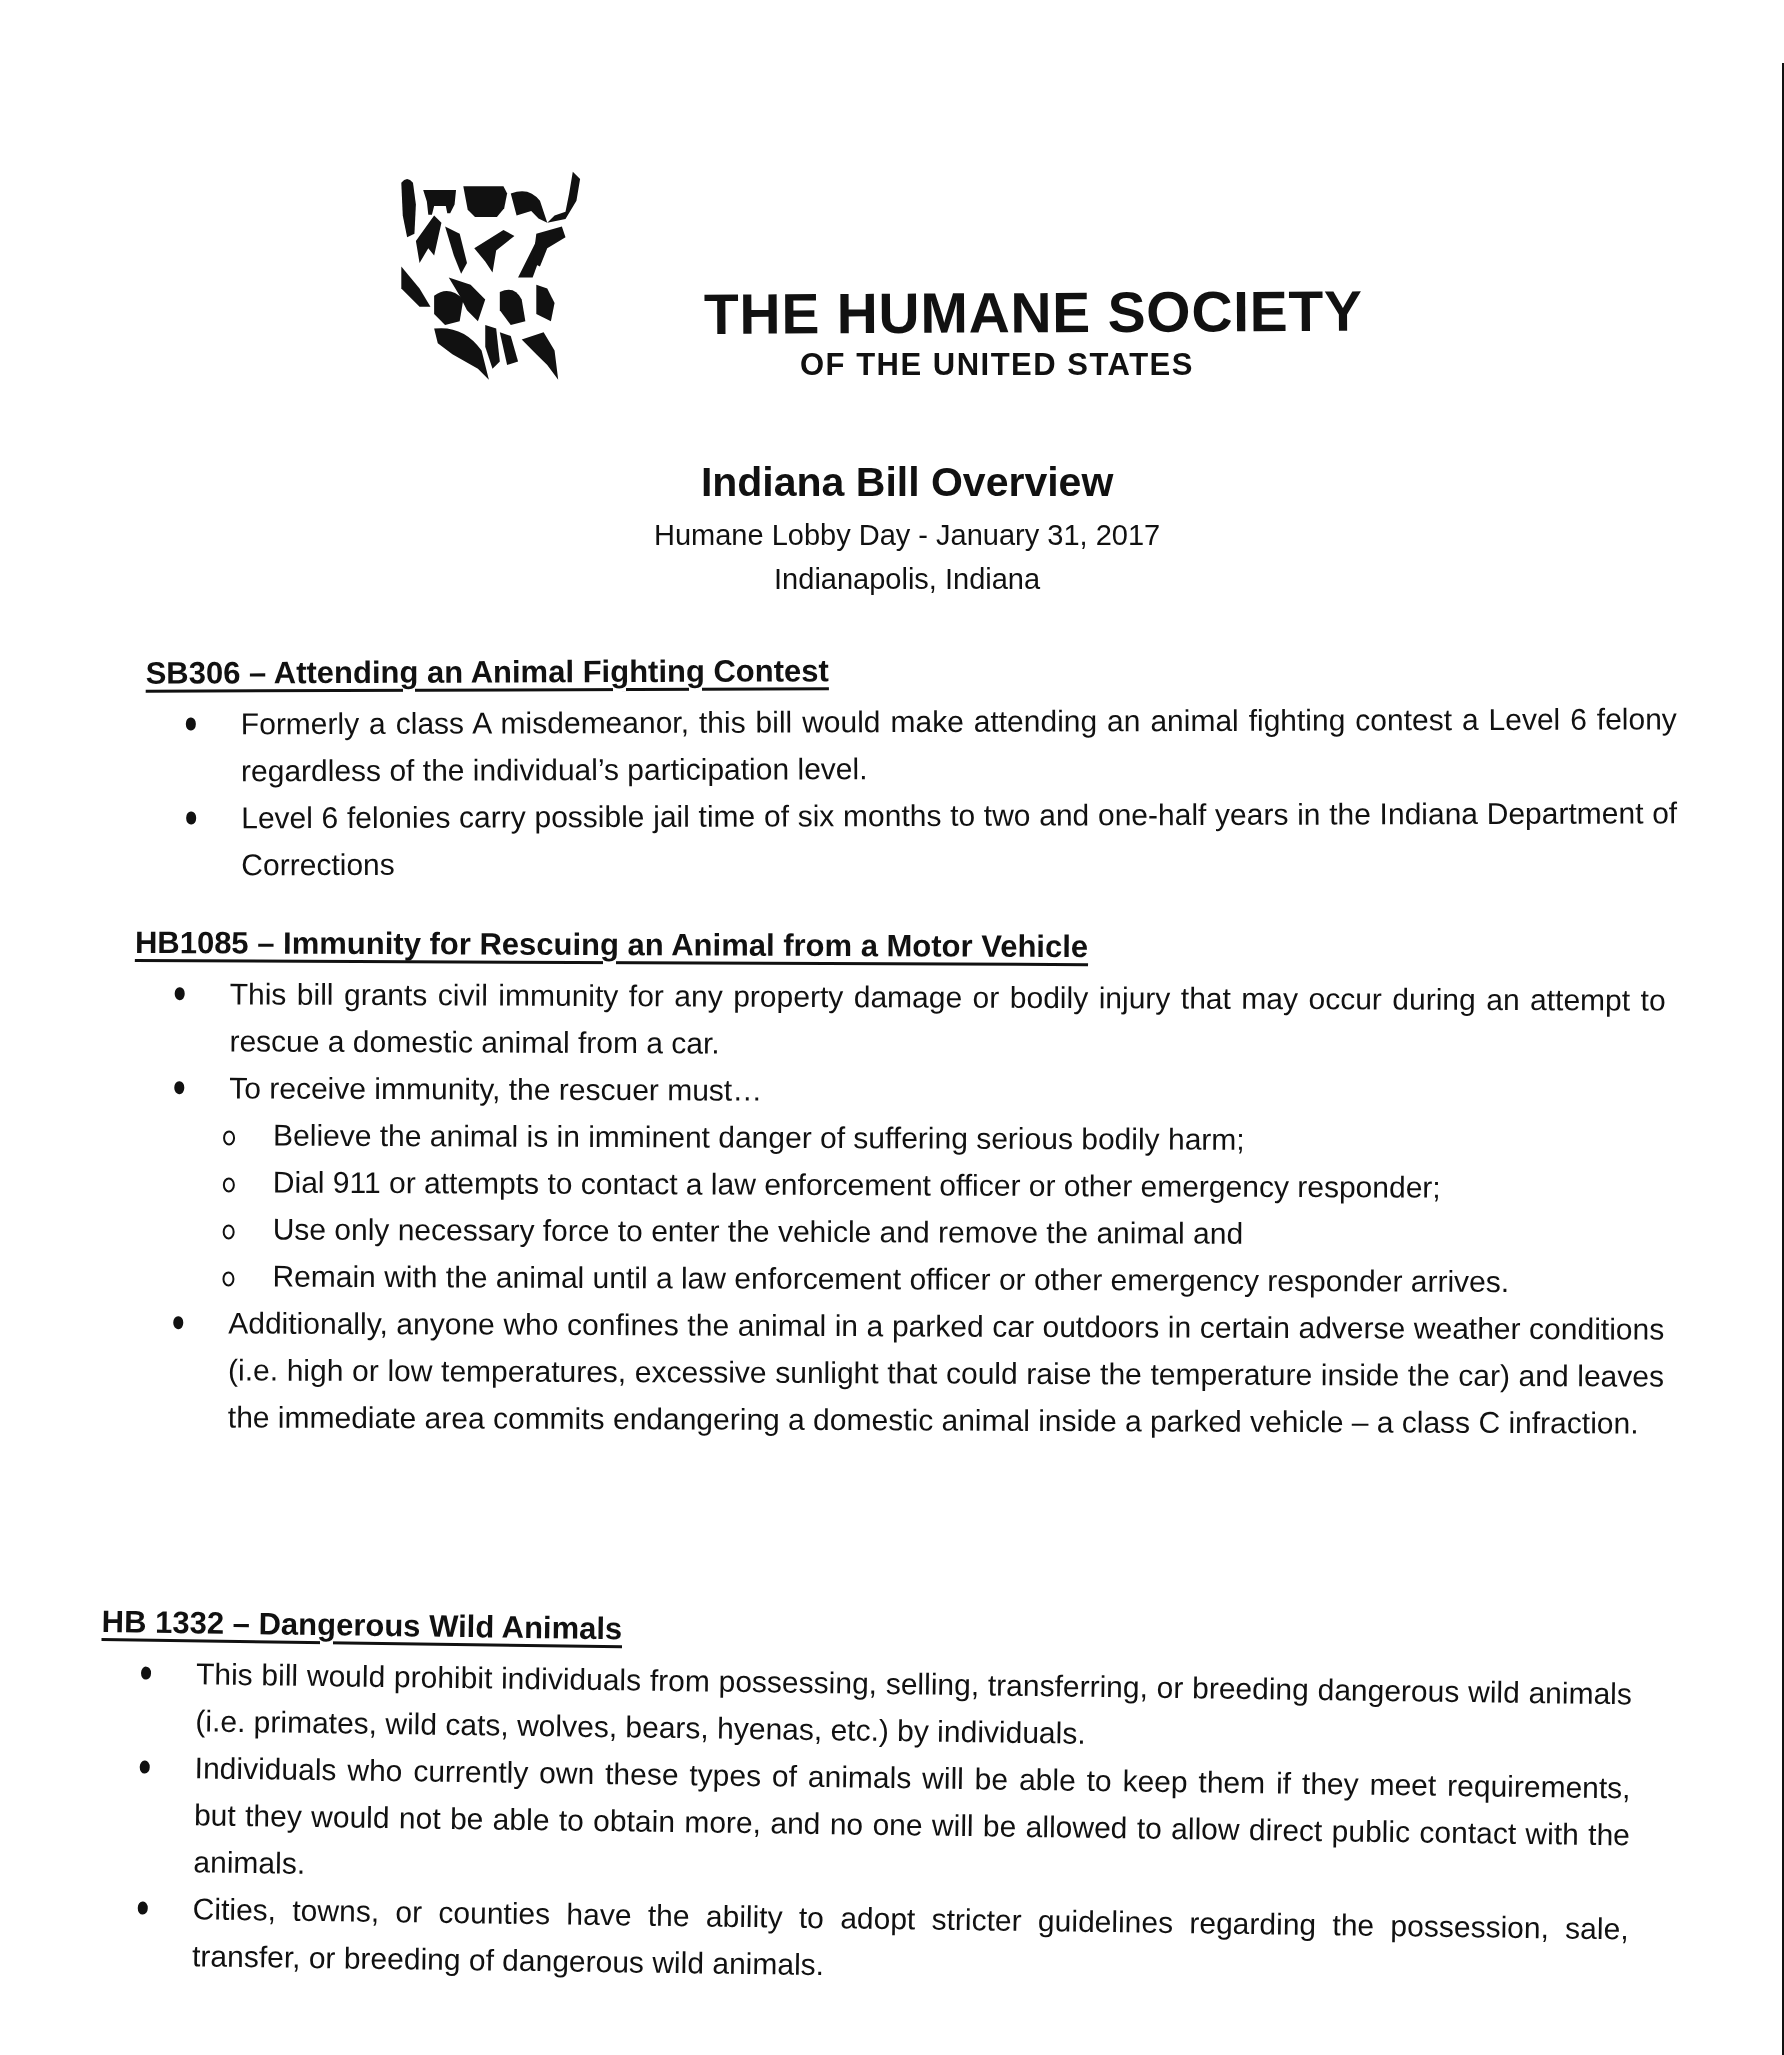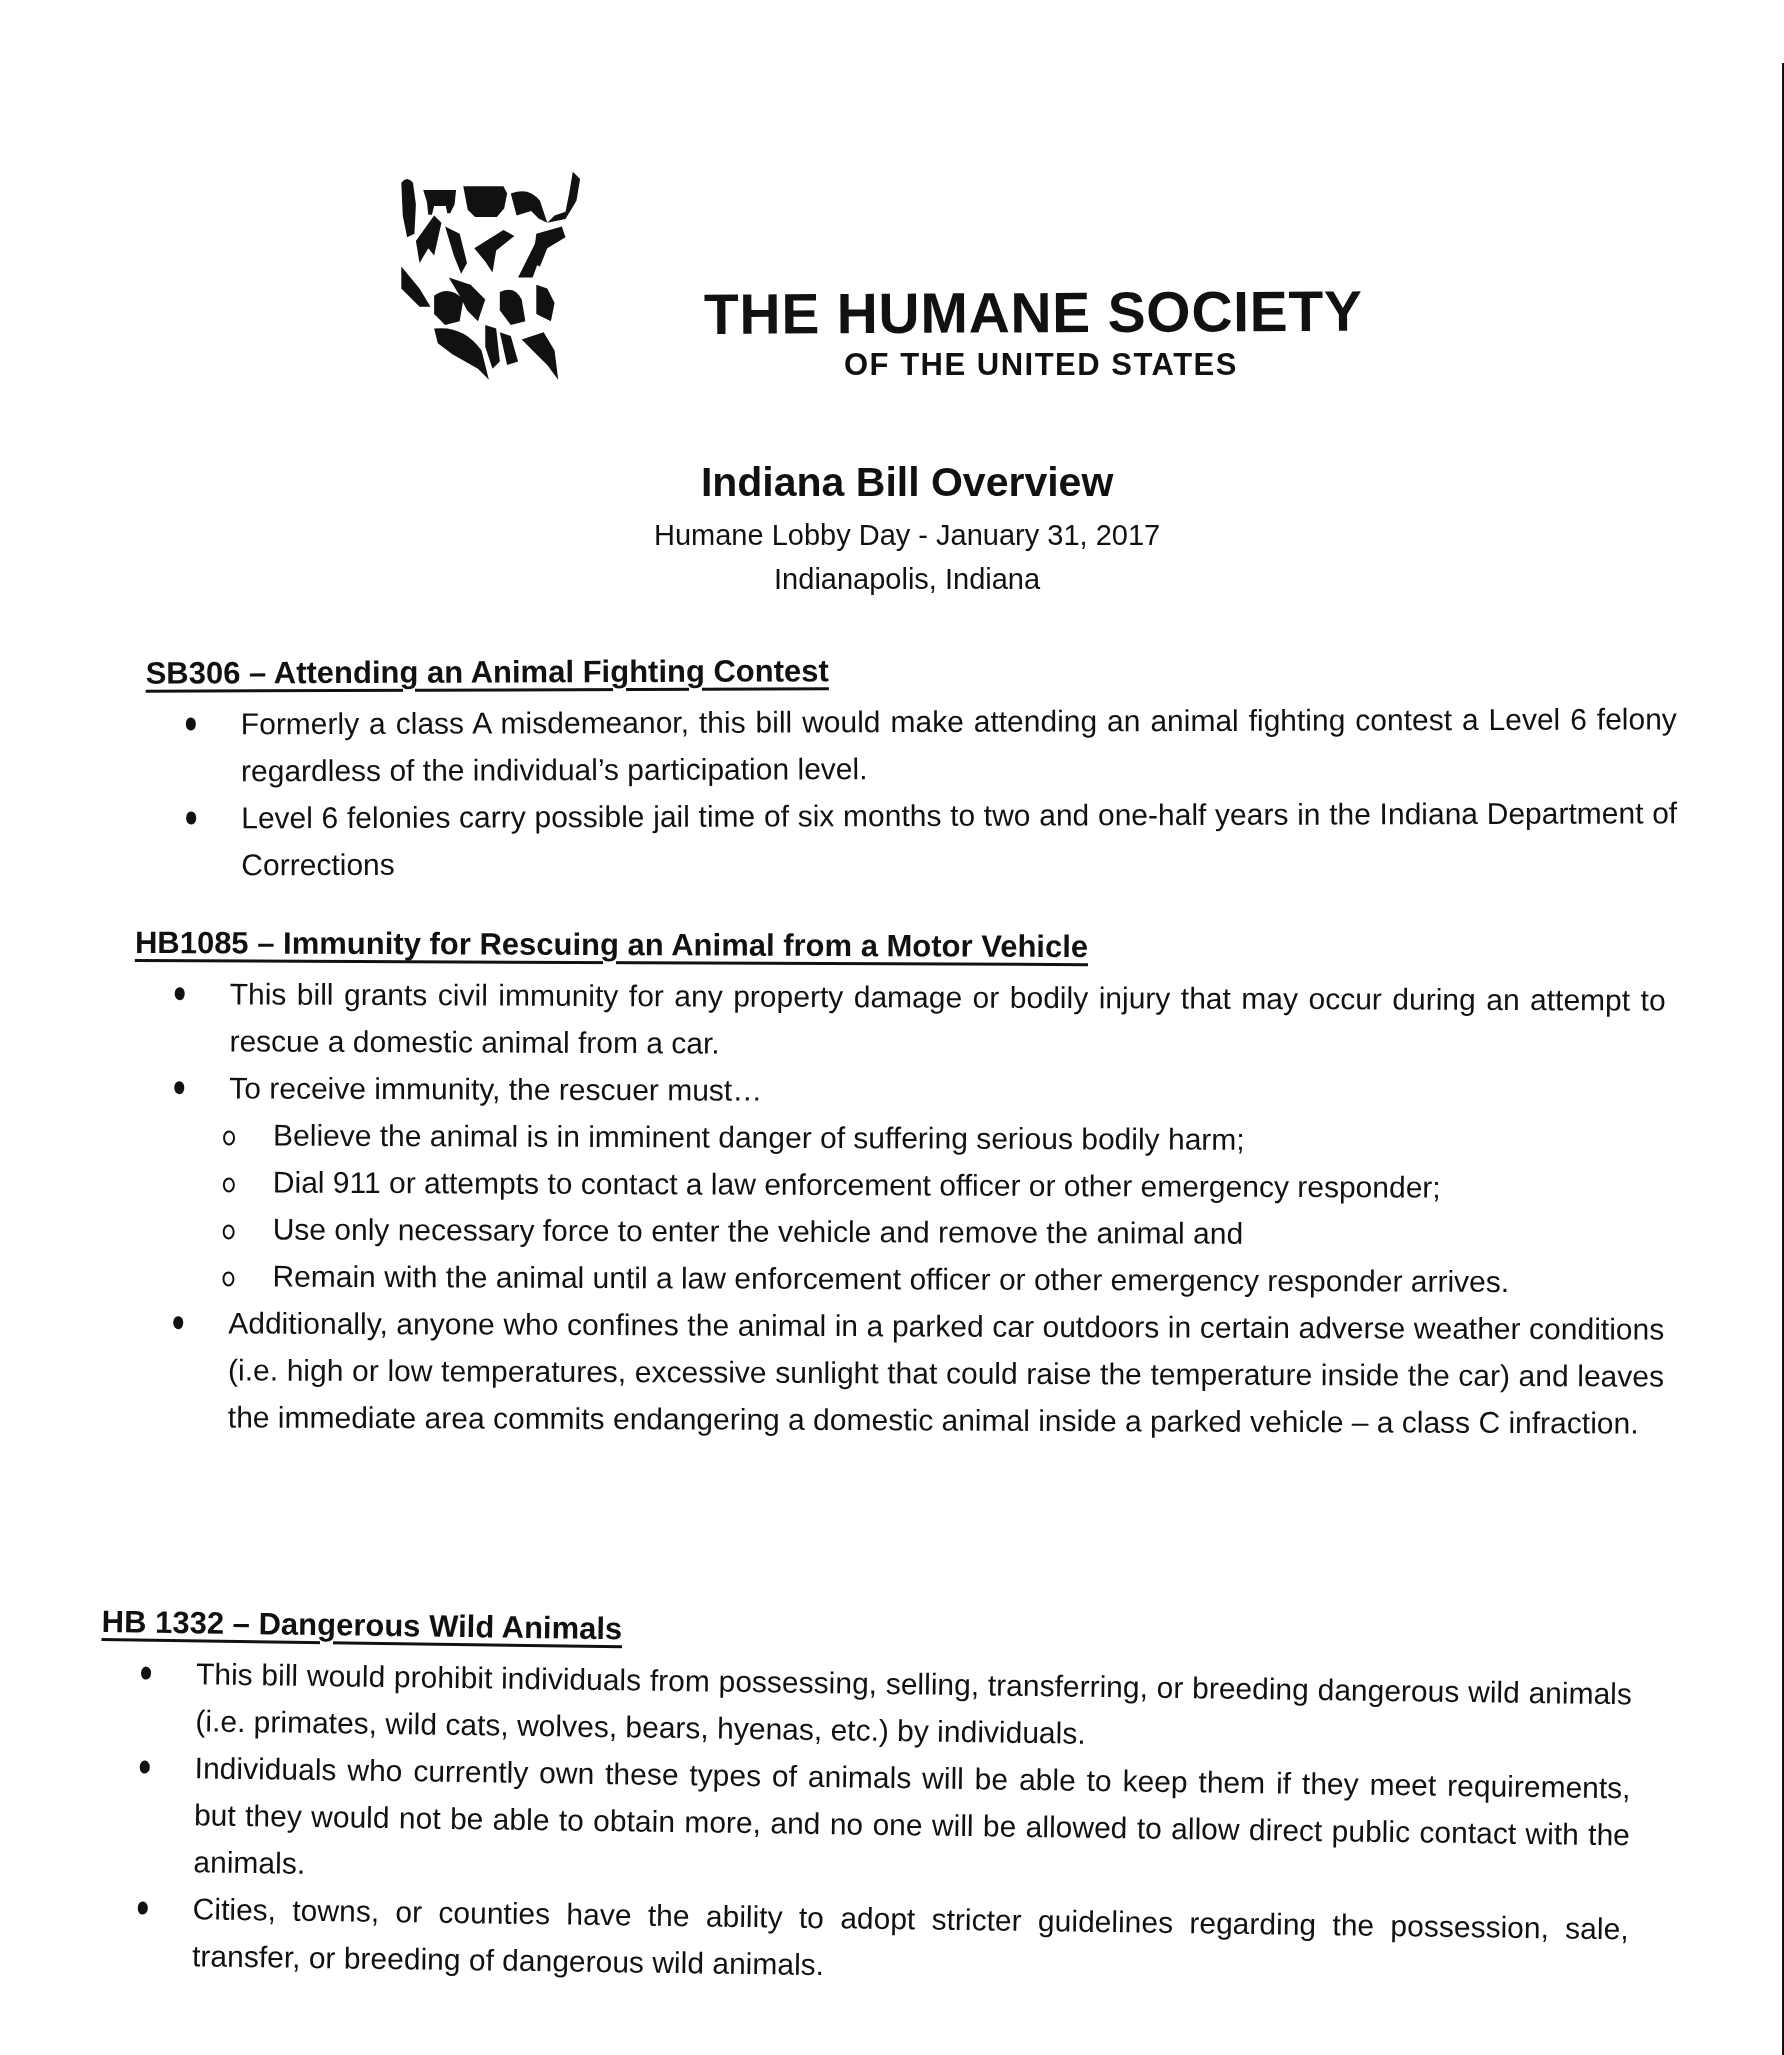--- a/index.html
+++ b/index.html
@@ -2,21 +2,21 @@
 <html style="font-size:11.7px"><head>
 <meta charset="utf-8">
 <style>
   html, body { margin: 0; padding: 0; background: #ffffff; }
   body { width: 1785px; height: 2056px; position: relative; overflow: hidden;
          font-family: "Liberation Sans", sans-serif; color: #111; }
   .edge-line { position: absolute; left: 1782px; top: 63px; width: 2.2px; height: 1993px; background: #111; }
   .logo { position: absolute; left: 394px; top: 168px; width: 343px; height: 219px; }
   .org-name { position: absolute; left: 704px; top: 281px; font-size: 57px; font-weight: bold;
               letter-spacing: 0.7px; white-space: nowrap; transform: rotate(-0.3deg); transform-origin: left; }
-  .org-sub { position: absolute; left: 844px; top: 347px; font-size: 31px; font-weight: bold;
+  .org-sub { position: absolute; left: 800px; top: 347px; font-size: 31px; font-weight: bold;
              letter-spacing: 1.5px; white-space: nowrap; }
   .title-block { position: absolute; left: 0; width: 1785px; text-align: center; }
   .doc-title { top: 459px; font-size: 41px; font-weight: bold; left: 14.6px; }
   .doc-sub { top: 519px; font-size: 29px; left: 14.6px; }
   .doc-loc { top: 563px; font-size: 29px; left: 14.6px; }
   .section { position: absolute; width: 1531px; }
   .sec-head { font-size: 31px; font-weight: bold; text-decoration: underline; text-decoration-thickness: 2.9px;
               text-underline-offset: 5.8px; white-space: nowrap; margin-bottom: 8.8px; }
   ul { margin: 0; padding: 0; list-style: none; }
   li.b { position: relative; padding-left: 95px; font-size: 30px; line-height: 47px; text-align: justify; margin-bottom: 0; }

